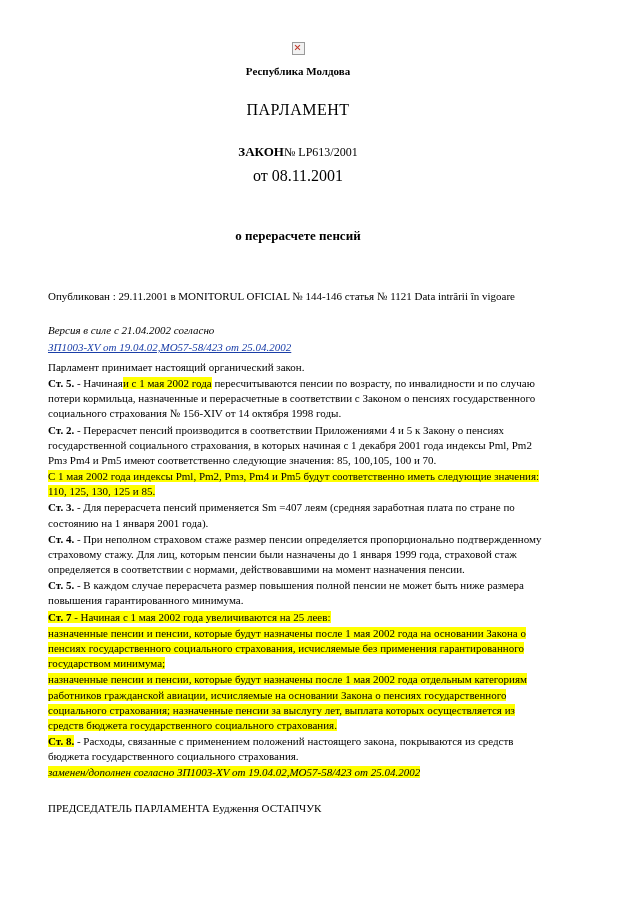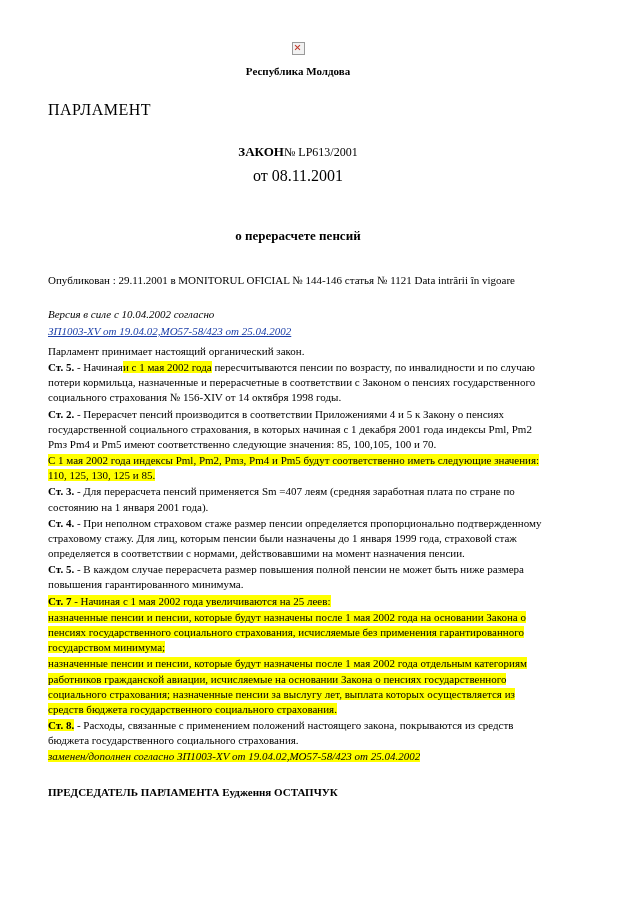--- a/index.html
+++ b/index.html
@@ -48,21 +48,21 @@
     text-align: center;
     margin-bottom: 9px;
   }
   .country {
     text-align: center;
     font-weight: bold;
     font-size: 11px;
     margin-bottom: 20px;
   }
   .parliament {
-    text-align: left;
+    text-align: center;
     font-size: 16px;
     margin-bottom: 22px;
     letter-spacing: 0.5px;
   }
   .law-line {
     text-align: center;
     font-size: 12px;
     margin-bottom: 4px;
   }
   .law-line .law-word {
@@ -71,21 +71,21 @@
   }
   .law-date {
     text-align: center;
     font-size: 16px;
     margin-bottom: 40px;
   }
   .doc-title {
     text-align: center;
     font-weight: bold;
     font-size: 13px;
-    margin-bottom: 28px;
+    margin-bottom: 44px;
   }
   .published {
     font-size: 11px;
     margin-bottom: 18px;
   }
   .version {
     font-style: italic;
     font-size: 11px;
     margin-bottom: 2px;
   }
@@ -104,21 +104,21 @@
     text-align: left;
   }
   .hl {
     background: #ffff00;
   }
   .art-label {
     font-weight: bold;
   }
   .italic { font-style: italic; }
   .signature {
-    font-weight: bold;
+    font-weight: normal;
     font-size: 11px;
     margin-top: 20px;
   }
   .block-hl {
     background: #ffff00;
     display: inline;
     box-decoration-break: clone;
     -webkit-box-decoration-break: clone;
   }
 </style>
@@ -137,21 +137,21 @@
 
   <div class="law-line">
     <span class="law-word">ЗАКОН</span><span>№ LP613/2001</span>
   </div>
   <div class="law-date">от 08.11.2001</div>
 
   <div class="doc-title">о перерасчете пенсий</div>
 
   <div class="published">Опубликован : 29.11.2001 в MONITORUL OFICIAL № 144-146 статья № 1121 Data intrării în vigoare</div>
 
-  <div class="version">Версия в силе с 10.04.2002 согласно</div>
+  <div class="version">Версия в силе с 21.04.2002 согласно</div>
   <a class="version-link">ЗП1003-XV от 19.04.02,МО57-58/423 от 25.04.2002</a>
 
   <p class="para">Парламент принимает настоящий органический закон.</p>
 
   <p class="para">
     <span class="art-label">Ст. 5.</span><span> - Начиная</span><span class="hl">и с 1 мая 2002 года</span><span> пересчитываются пенсии по возрасту, по инвалидности и по случаю потери кормильца, назначенные и перерасчетные в соответствии с Законом о пенсиях государственного социального страхования № 156-XIV от 14 октября 1998 годы.</span>
   </p>
 
   <p class="para">
     <span class="art-label">Ст. 2.</span><span> - Перерасчет пенсий производится в соответствии Приложениями 4 и 5 к Закону о пенсиях государственной социального страхования, в которых начиная с 1 декабря 2001 года индексы P</span><span>ml, Pm2 Pmз Pm4 и Pm5 имеют соответственно следующие значения: 85, 100,105, 100 и 70.</span>

